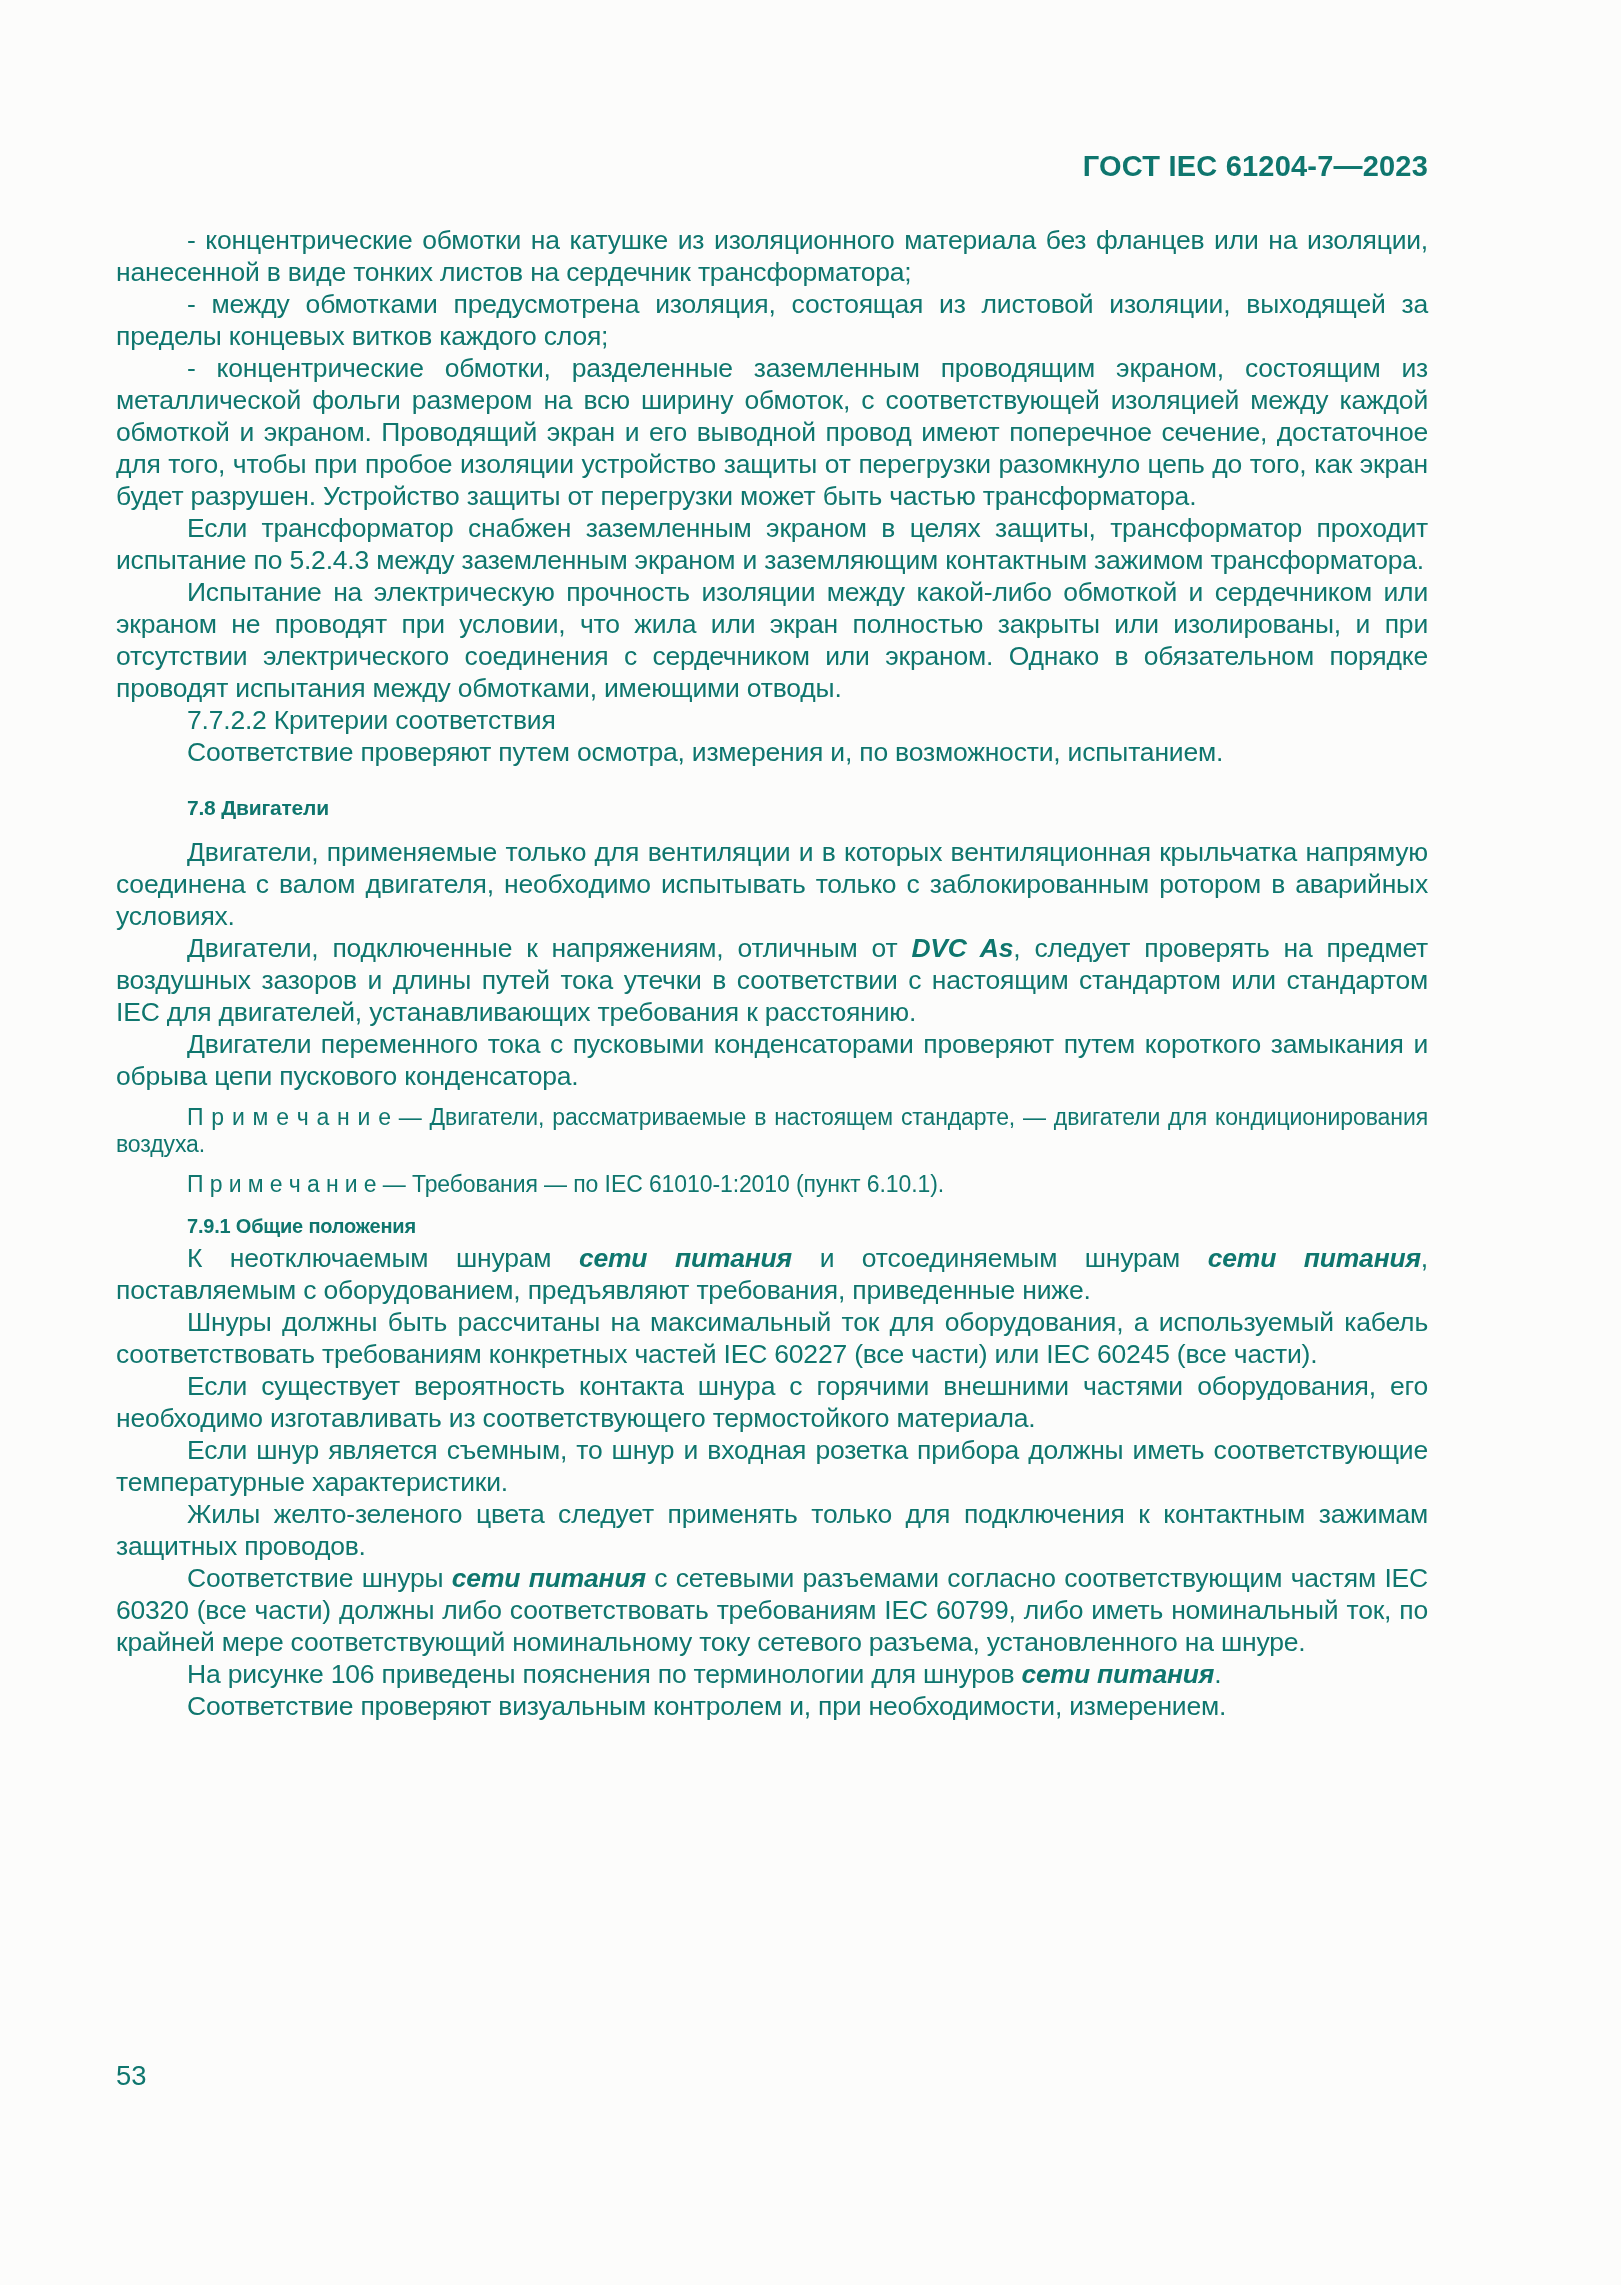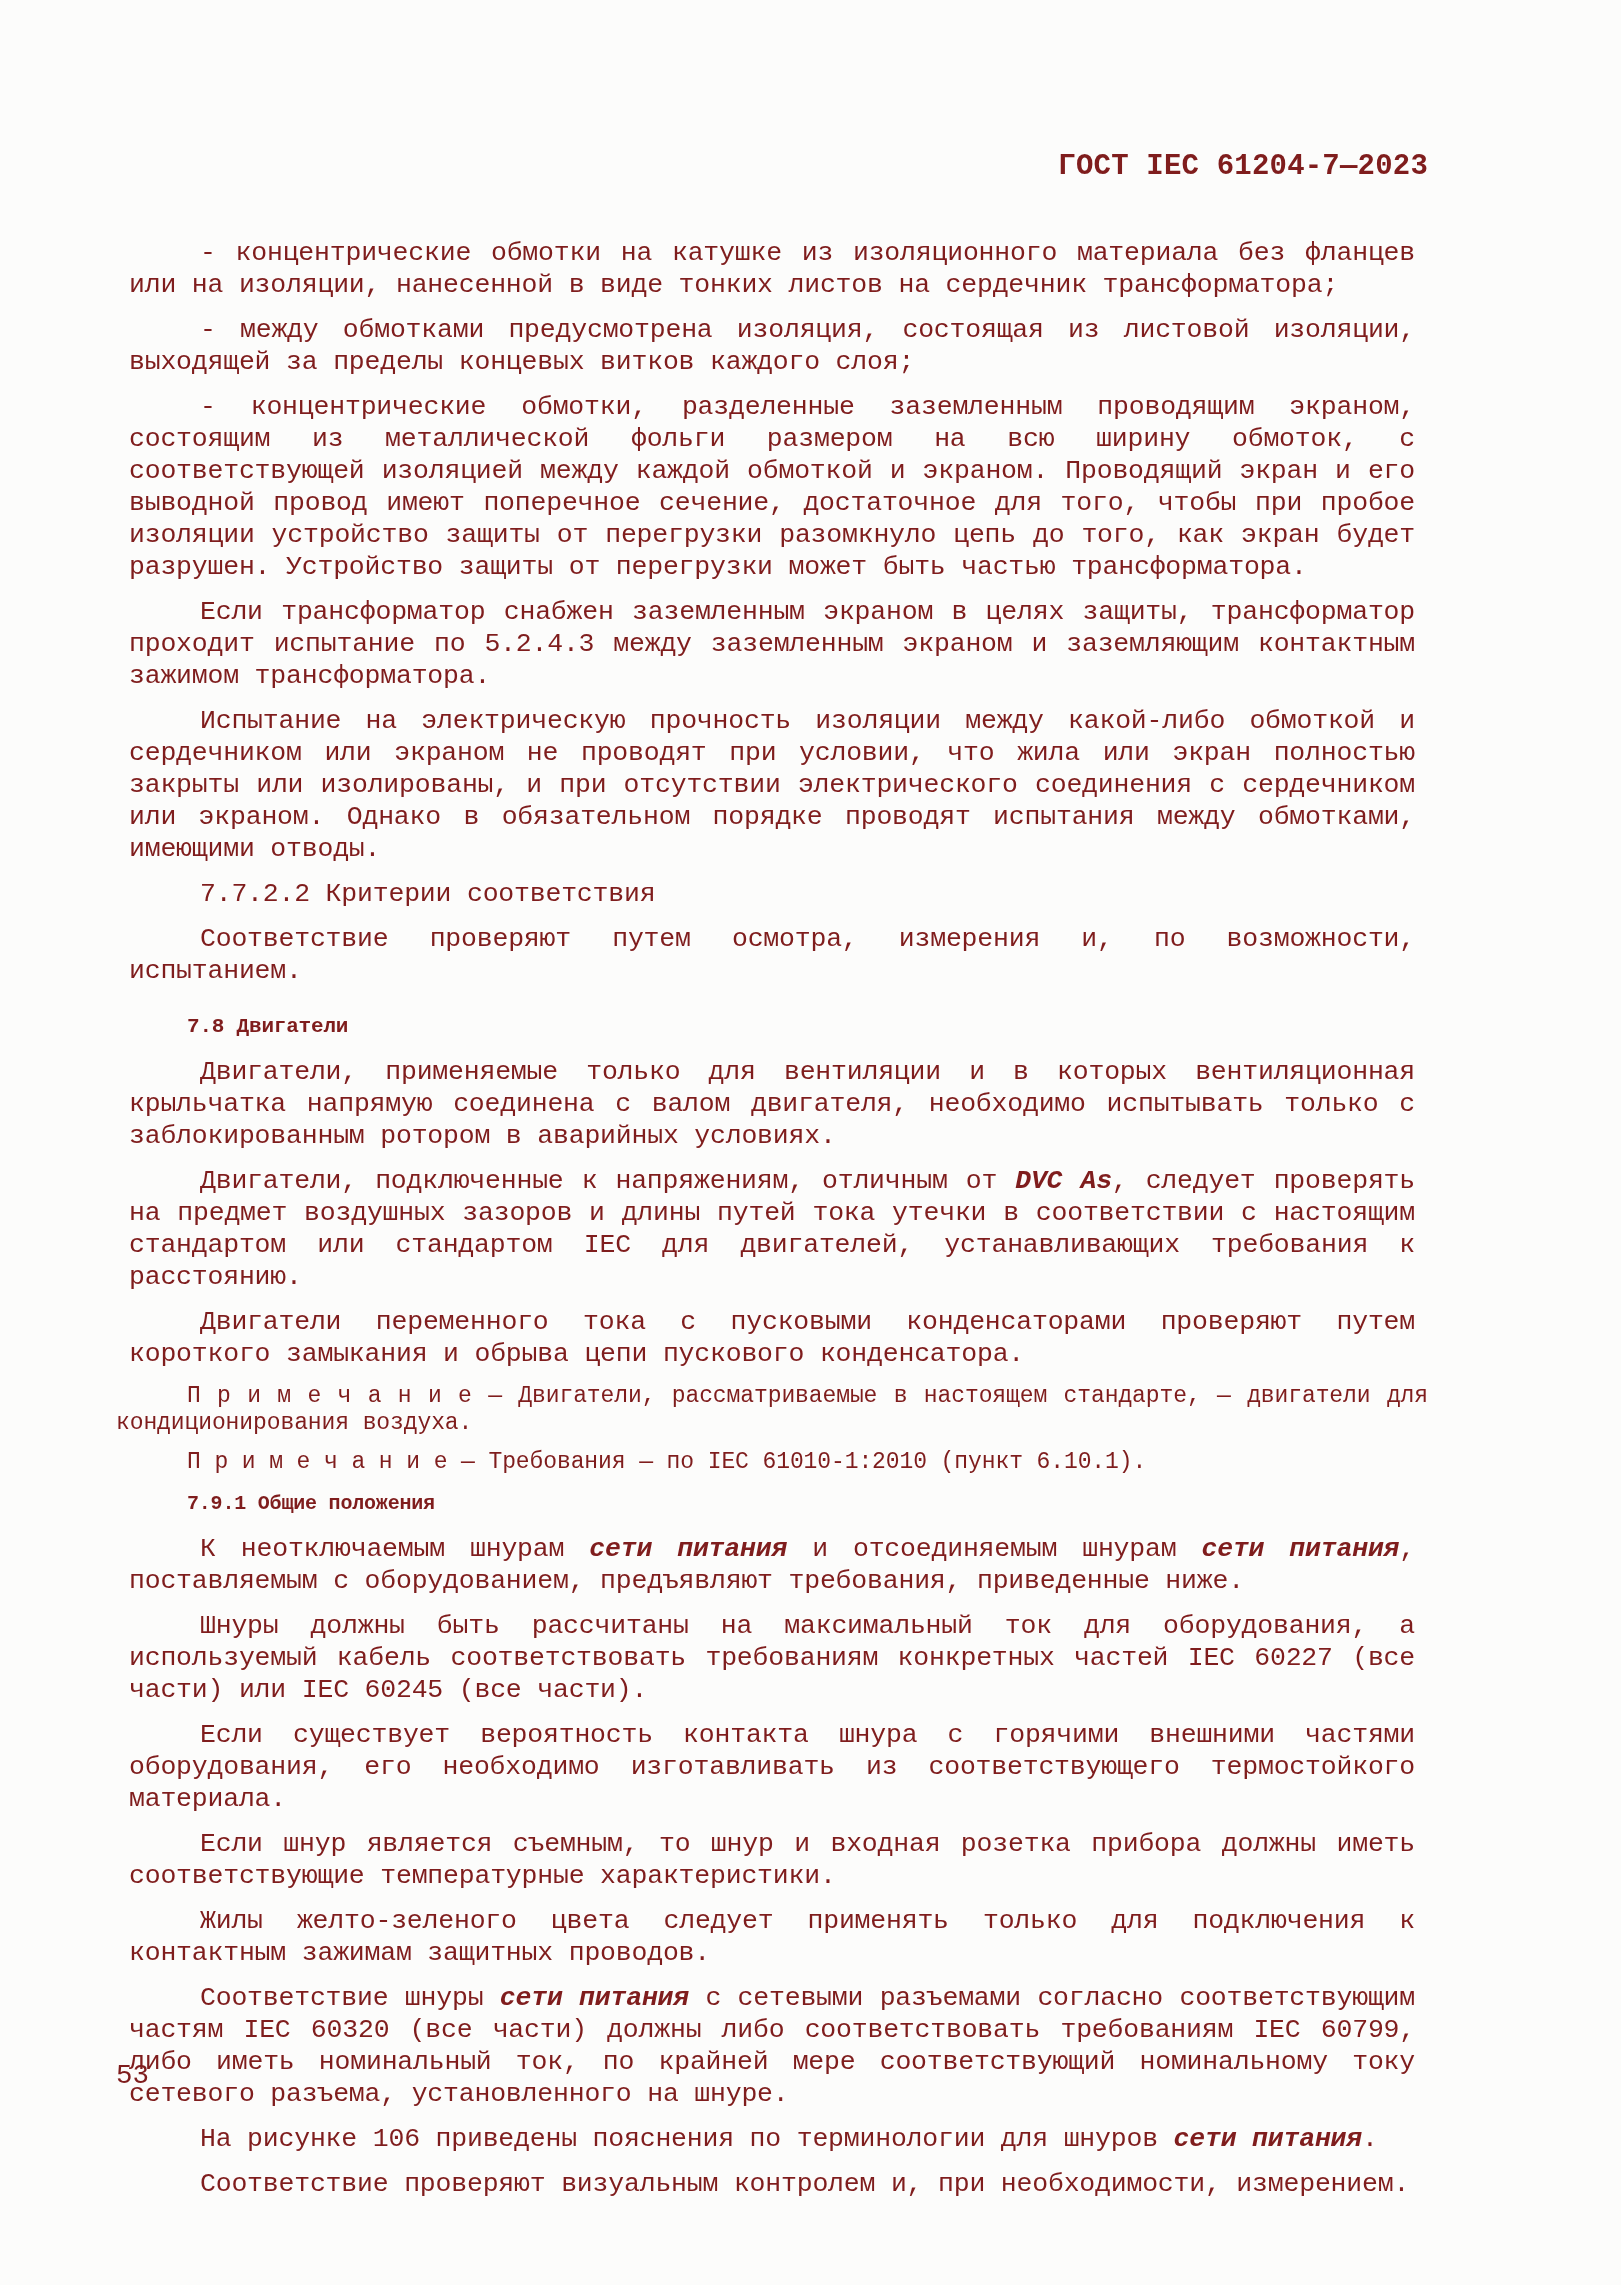--- a/index.html
+++ b/index.html
@@ -2,22 +2,22 @@
 <html lang="ru"><head>
 <meta charset="utf-8">
 <style>
   html, body { margin: 0; padding: 0; }
   body { background: #ffffff; }
   .page {
     position: relative;
     width: 1621px;
     height: 2285px;
     background: #fcfcfb;
-    font-family: Liberation Mono, monospace;
-    color: #7f1d1d;
+    font-family: Liberation Sans, sans-serif;
+    color: #0f766e;
     overflow: hidden;
   }
   .doc-code {
     position: absolute;
     top: 150px;
     left: 116px;
     width: 1312px;
     text-align: right;
     font-size: 29px;
     font-weight: bold;
@@ -27,21 +27,21 @@
   .doc-body {
     position: absolute;
     top: 224px;
     left: 116px;
     width: 1312px;
     font-size: 26.5px;
     line-height: 32px;
     letter-spacing: -0.2px;
     text-align: justify;
   }
-  .block { text-indent: 71px; margin: 13px; }
+  .block { text-indent: 71px; margin: 0; }
   .block .bi { font-weight: bold; font-style: italic; }
   .heading2 {
     font-weight: bold;
     font-size: 21px;
     text-align: left;
     margin: 23.5px 0 12.7px 0;
   }
   .heading3 {
     font-weight: bold;
     font-size: 20px;

